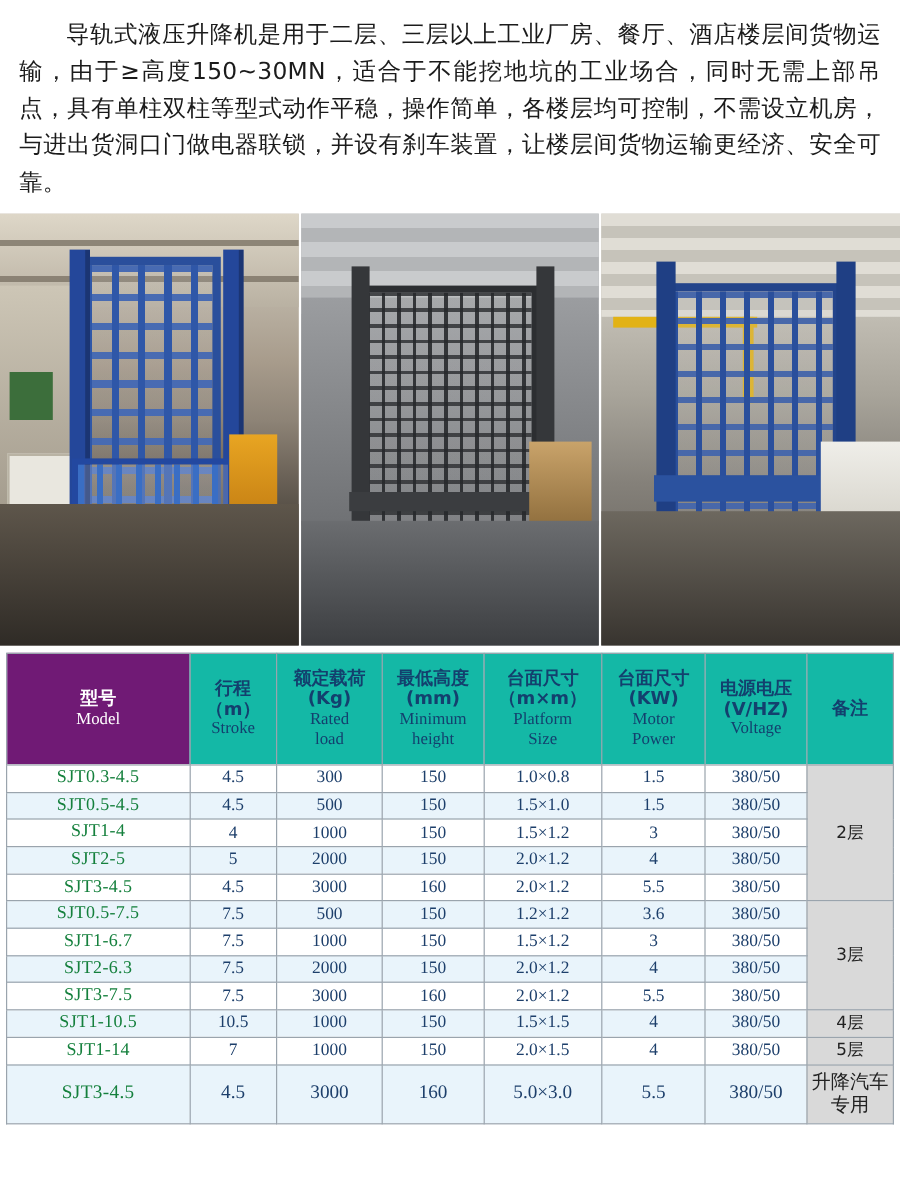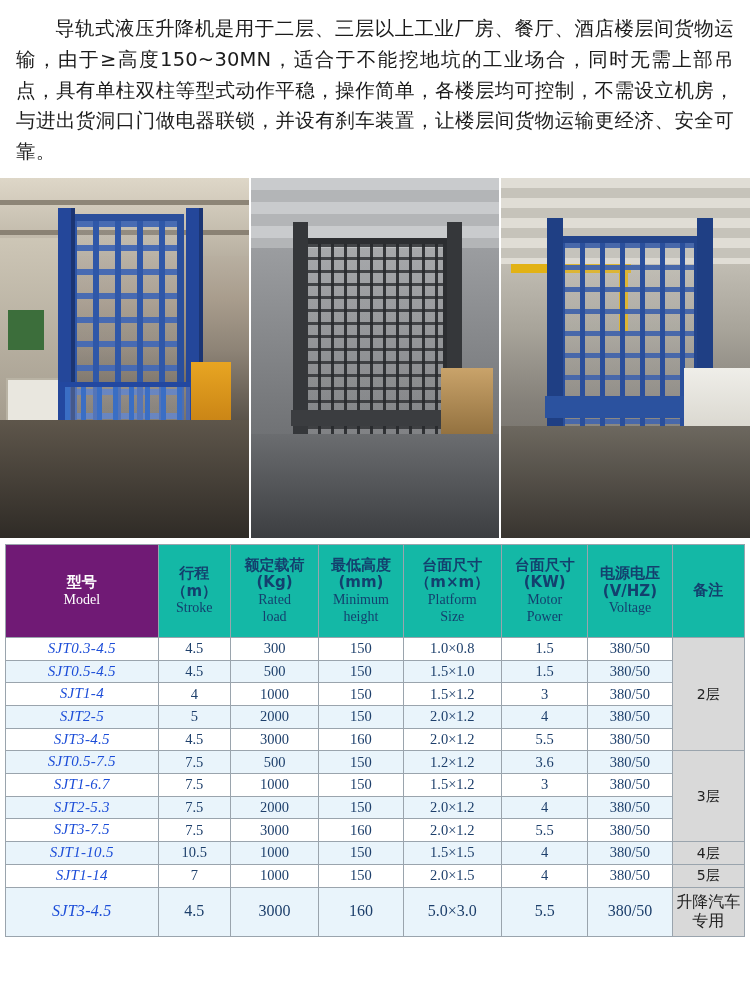--- a/index.html
+++ b/index.html
@@ -193,24 +193,23 @@
   }
   .spec-table thead th.model {
     background: #701a75;
     color: #ffffff;
   }
   .hd-cn { display:block; font-family:"DejaVu Sans", sans-serif; font-size:15px; }
   .hd-en { display:block; font-family:"Liberation Serif", serif; font-size:14px; font-weight:normal; }
   .spec-table tbody tr:nth-child(odd) td { background: #ffffff; }
   .spec-table tbody tr:nth-child(even) td { background: #e9f4fb; }
   .spec-table tbody td.modelcell {
-    color: #1d4ed8;
+    color: #15803d;
     font-size: 15px;
     letter-spacing: .3px;
-    font-style: italic;
   }
   .spec-table tbody td.note {
     background: #d9d9d9 !important;
     color: #222222;
     font-family: "DejaVu Sans", sans-serif;
     font-size: 14px;
   }
   .spec-table tbody tr.lastrow td {
     height: 44px;
     font-size: 16px;
@@ -383,21 +382,21 @@
       <tr>
         <td class="modelcell">SJT1-6.7</td>
         <td>7.5</td>
         <td>1000</td>
         <td>150</td>
         <td>1.5×1.2</td>
         <td>3</td>
         <td>380/50</td>
       </tr>
       <tr>
-        <td class="modelcell">SJT2-5.3</td>
+        <td class="modelcell">SJT2-6.3</td>
         <td>7.5</td>
         <td>2000</td>
         <td>150</td>
         <td>2.0×1.2</td>
         <td>4</td>
         <td>380/50</td>
       </tr>
       <tr>
         <td class="modelcell">SJT3-7.5</td>
         <td>7.5</td>

